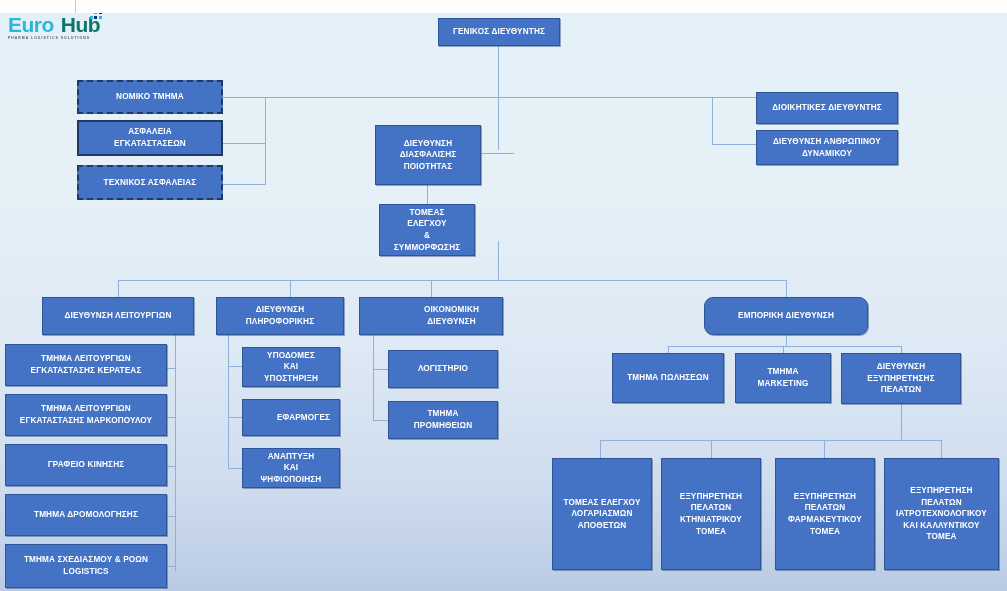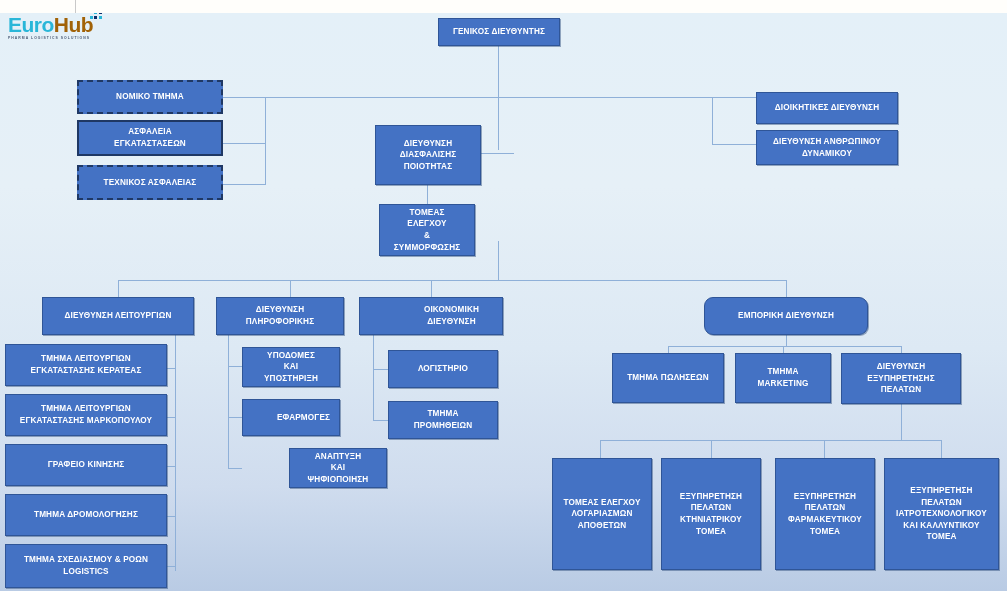--- a/index.html
+++ b/index.html
@@ -42,21 +42,21 @@
     box-sizing:border-box;
   }
   .box.dashed{border:2px dashed #1f3864;box-shadow:none;}
   .box.solid2{border:2px solid #1f3864;box-shadow:none;}
   .box span{display:block;width:100%;white-space:pre-line;}
 
   
   .logo{position:absolute;left:8px;top:14px;width:92px;height:34px;z-index:30;}
   .logo-word{font-size:21px;font-weight:bold;line-height:1;letter-spacing:-.5px;font-family:"Liberation Sans",sans-serif;}
   .lg-euro{color:#29b6d8;}
-  .lg-hub{color:#a16207;}
+  .lg-hub{color:#0f766e;margin-left:7px;}
   .logo-tag{font-size:3.4px;letter-spacing:1.05px;color:#4a5a74;font-weight:bold;margin-top:1px;}
   .logo-dots{position:absolute;right:-2px;top:-3px;width:14px;height:12px;}
   .dot{position:absolute;width:3.2px;height:3.2px;background:#29b6d8;}
   .dot.d1{left:6px;top:0;}
   .dot.d2{left:10.5px;top:0;background:#0b2f6b;}
   .dot.d3{left:1.5px;top:4.5px;}
   .dot.d4{left:6px;top:4.5px;background:#0b2f6b;}
   .dot.d5{left:10.5px;top:4.5px;}
 </style>
 </head>
@@ -134,21 +134,21 @@
       </div>
     <div class="box solid2" style="left:77px;top:107px;width:146px;height:36px;align-items:center;">
         <span>ΑΣΦΑΛΕΙΑ
 ΕΓΚΑΤΑΣΤΑΣΕΩΝ</span>
       </div>
     <div class="box dashed" style="left:77px;top:152px;width:146px;height:35px;">
         <span>ΤΕΧΝΙΚΟΣ ΑΣΦΑΛΕΙΑΣ</span>
       </div>
 
     <div class="box" style="left:756px;top:79px;width:142px;height:32px;">
-        <span>ΔΙΟΙΚΗΤΙΚΕΣ ΔΙΕΥΘΥΝΣΗ</span>
+        <span>ΔΙΟΙΚΗΤΙΚΕΣ ΔΙΕΥΘΥΝΤΗΣ</span>
       </div>
     <div class="box" style="left:756px;top:117px;width:142px;height:35px;">
         <span>ΔΙΕΥΘΥΝΣΗ ΑΝΘΡΩΠΙΝΟΥ
 ΔΥΝΑΜΙΚΟΥ</span>
       </div>
 
     <div class="box" style="left:375px;top:112px;width:106px;height:60px;">
         <span>ΔΙΕΥΘΥΝΣΗ
 ΔΙΑΣΦΑΛΙΣΗΣ
 ΠΟΙΟΤΗΤΑΣ</span>
@@ -194,21 +194,21 @@
       </div>
 
     <div class="box" style="left:242px;top:334px;width:98px;height:40px;">
         <span>ΥΠΟΔΟΜΕΣ
 ΚΑΙ
 ΥΠΟΣΤΗΡΙΞΗ</span>
       </div>
     <div class="box" style="left:242px;top:386px;width:98px;height:37px;padding-left:28px;">
         <span>ΕΦΑΡΜΟΓΕΣ</span>
       </div>
-    <div class="box" style="left:242px;top:435px;width:98px;height:40px;margin-left:47px;">
+    <div class="box" style="left:242px;top:435px;width:98px;height:40px;">
         <span>ΑΝΑΠΤΥΞΗ
 ΚΑΙ
 ΨΗΦΙΟΠΟΙΗΣΗ</span>
       </div>
 
     <div class="box" style="left:388px;top:337px;width:110px;height:38px;">
         <span>ΛΟΓΙΣΤΗΡΙΟ</span>
       </div>
     <div class="box" style="left:388px;top:388px;width:110px;height:38px;">
         <span>ΤΜΗΜΑ

